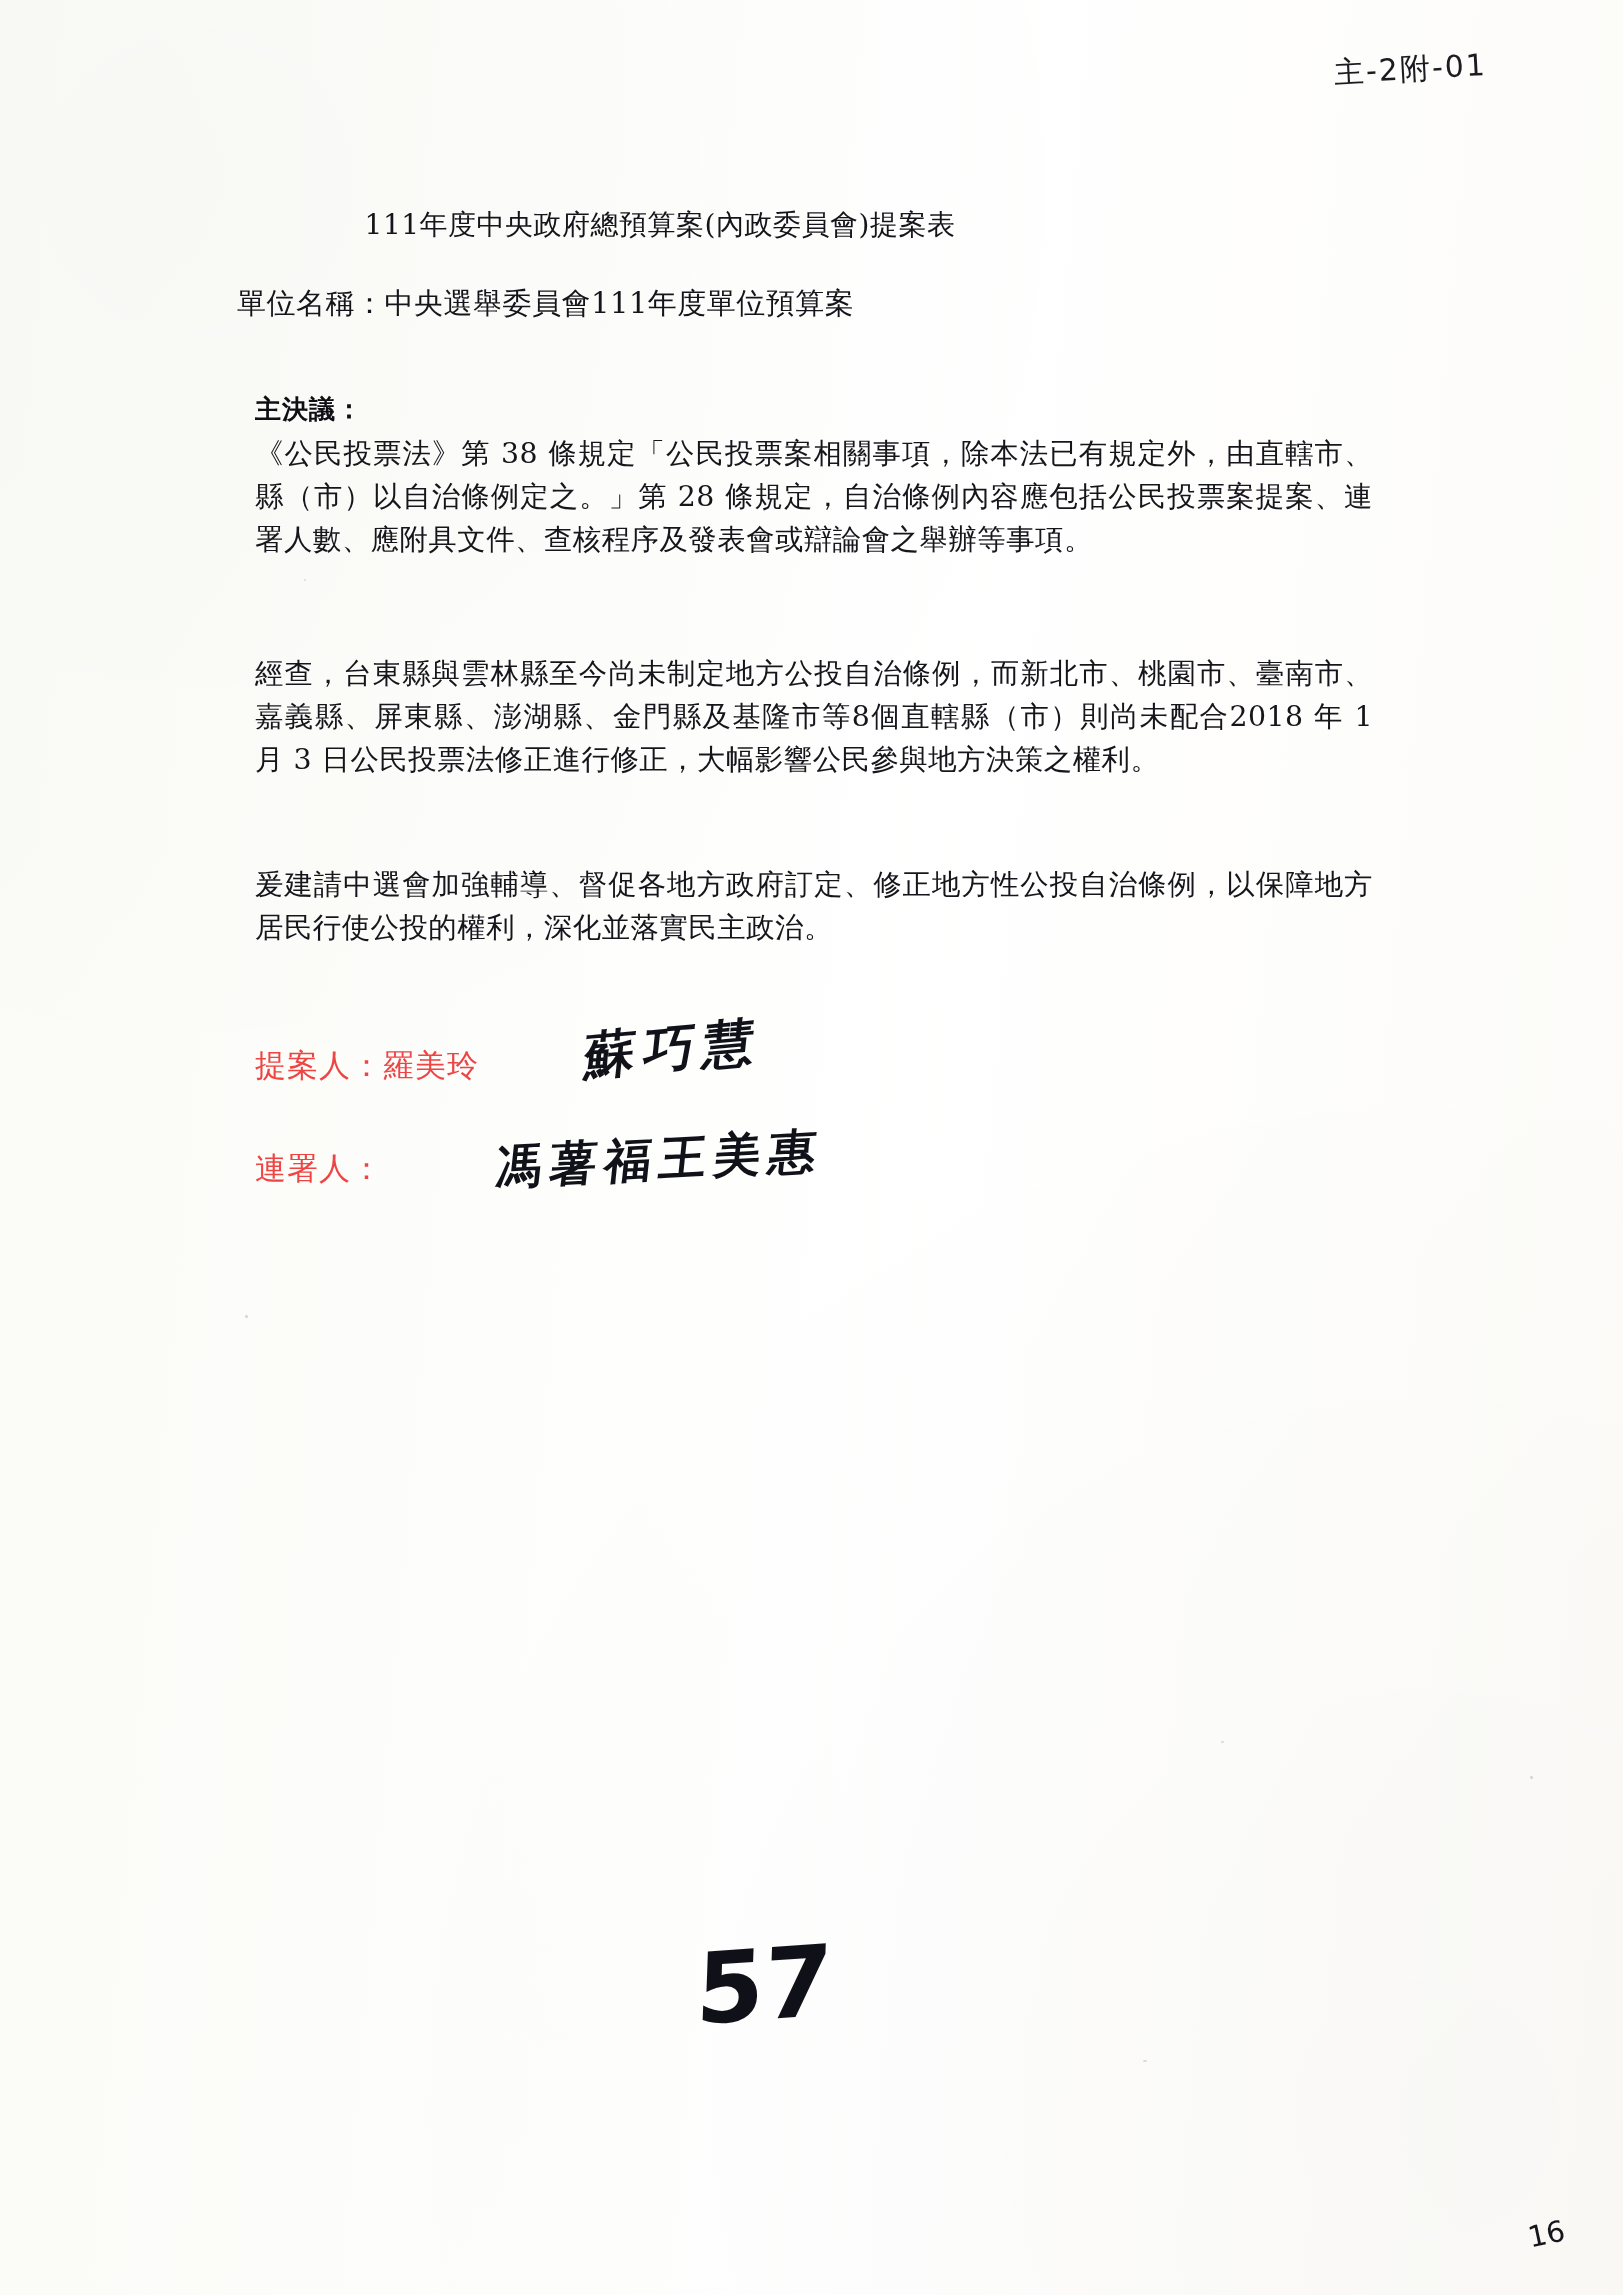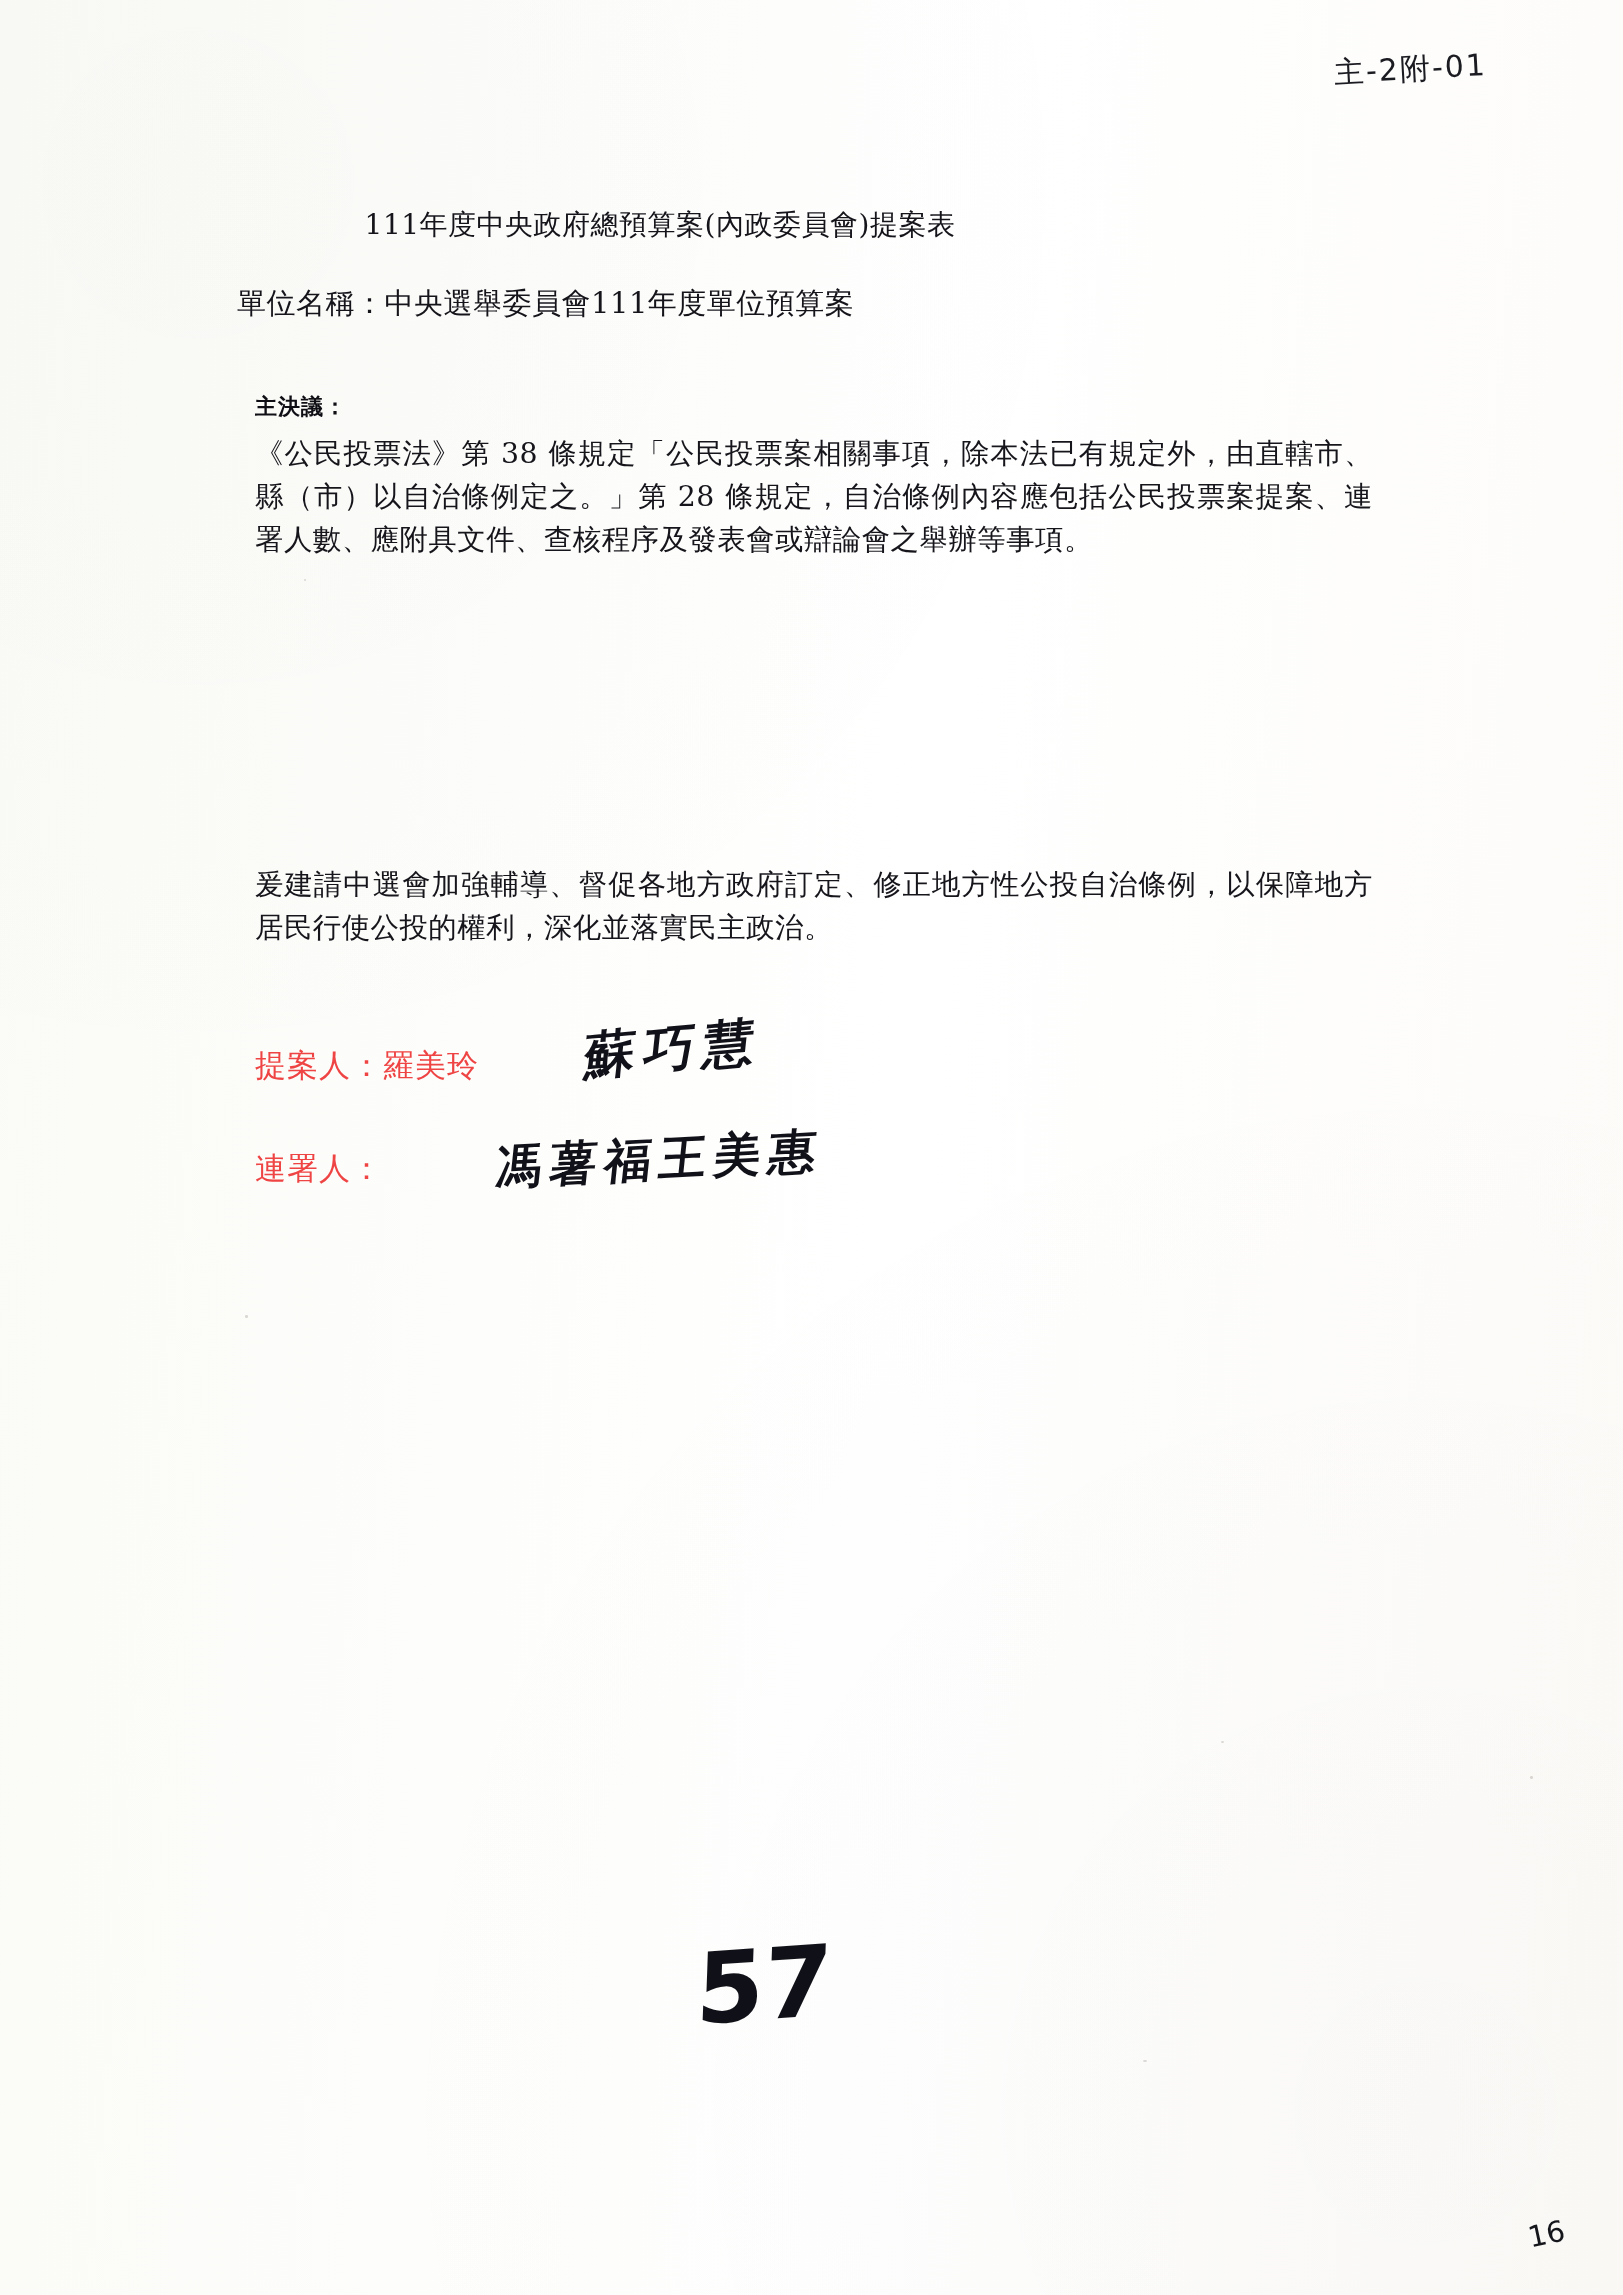--- a/index.html
+++ b/index.html
@@ -64,21 +64,21 @@
     left: 237px;
     font-size: 29px;
     color: #14141a;
     letter-spacing: 0.5px;
   }
 
   .section-head {
     position: absolute;
     top: 392px;
     left: 255px;
-    font-size: 22px;
+    font-size: 26px;
     font-weight: bold;
     color: #0e0e14;
     letter-spacing: 1px;
   }
 
   .para {
     position: absolute;
     left: 255px;
     width: 1118px;
     font-size: 28.4px;
@@ -160,20 +160,21 @@
   <div class="hand-top">主-2附-01</div>
 
   <div class="doc-title">111年度中央政府總預算案(內政委員會)提案表</div>
 
   <div class="unit-line">單位名稱：中央選舉委員會111年度單位預算案</div>
 
   <div class="section-head">主決議：</div>
 
   <div class="para p1">《公民投票法》第 38 條規定「公民投票案相關事項，除本法已有規定外，由直轄市、縣（市）以自治條例定之。」第 28 條規定，自治條例內容應包括公民投票案提案、連署人數、應附具文件、查核程序及發表會或辯論會之舉辦等事項。</div>
 
+  <div class="para p2">經查，台東縣與雲林縣至今尚未制定地方公投自治條例，而新北市、桃園市、臺南市、嘉義縣、屏東縣、澎湖縣、金門縣及基隆市等8個直轄縣（市）則尚未配合2018 年 1 月 3 日公民投票法修正進行修正，大幅影響公民參與地方決策之權利。</div>
 
   <div class="para p3">爰建請中選會加強輔導、督促各地方政府訂定、修正地方性公投自治條例，以保障地方居民行使公投的權利，深化並落實民主政治。</div>
 
   <div class="sig-label proposer">提案人：羅美玲</div>
 
   <div class="sig-label cosigner">連署人：</div>
 
   <div class="sig-hand name1">蘇巧慧</div>
 
   <div class="sig-hand name2">馮薯福王美惠</div>

